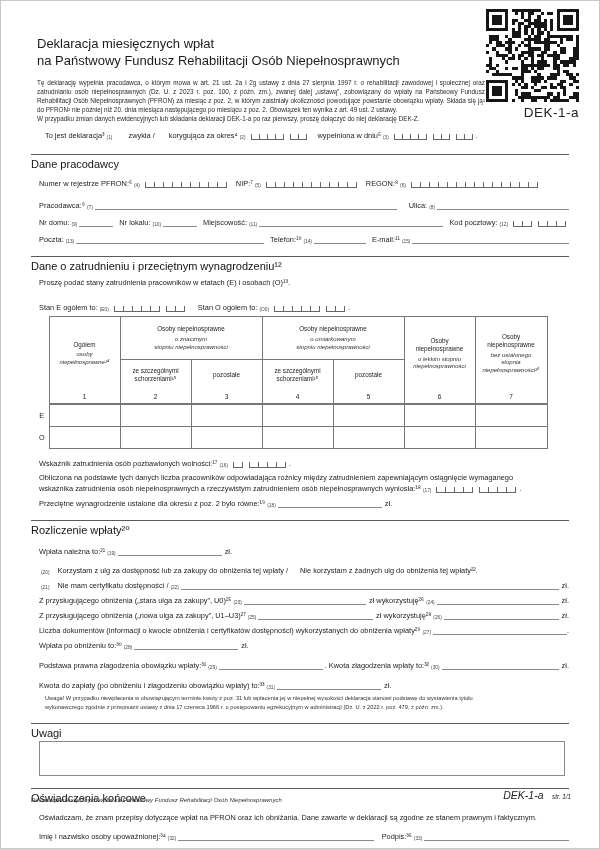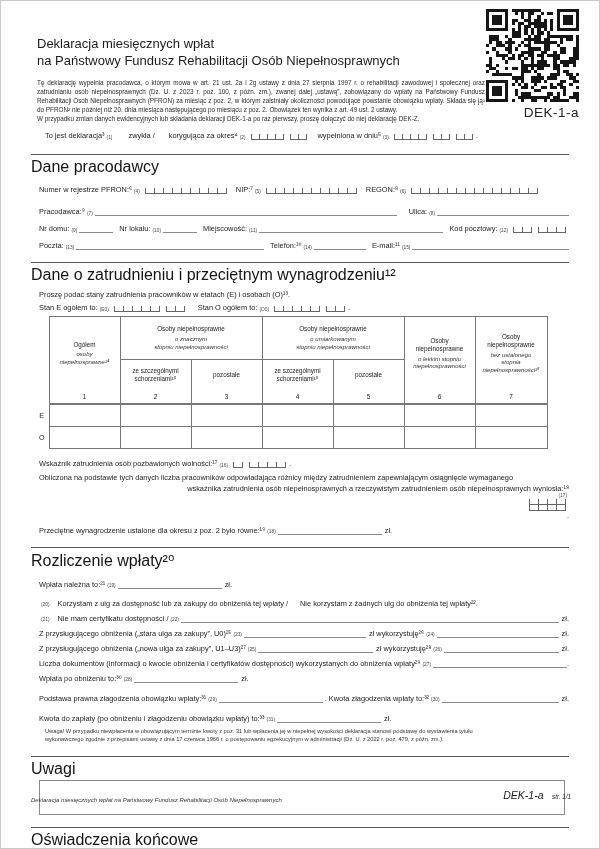--- a/index.html
+++ b/index.html
@@ -23,21 +23,21 @@
   .blank { display:inline-block; border-bottom:1px solid #8a8a8a; height:9px; }
   .gw { flex:1 1 auto; }
   .zl { white-space:nowrap; margin-left:3px; }
   
   .comb { display:inline-flex; align-items:flex-end; margin:0 3px; }
   .comb i { display:block; width:8px; height:5px; border-bottom:1px solid #666; border-right:1px solid #666; }
   .comb i:first-child { border-left:1px solid #666; }
   .comb.sm i { width:7px; }
   
   .sect { border-top:1px solid #5a5a5a; margin-top:12px; padding-top:3px; }
-  h2 { font-size:16px; font-weight:400; color:#141414; margin:0 0 9px 0; }
+  h2 { font-size:11px; font-weight:400; color:#141414; margin:0 0 9px 0; }
   
   .et { border-collapse:collapse; table-layout:fixed; width:512px; margin:4px 0 10px 4px; font-size:6.3px; }
   .et th,.et td { border:1px solid #777; padding:0; font-weight:400; text-align:center; vertical-align:middle; }
   .et .rl { border:none; font-size:7.2px; color:#222; }
   .et .ht { white-space:pre-line; line-height:1.35; }
   .et .hi { white-space:pre-line; line-height:1.3; font-style:italic; font-size:6px; color:#333; margin-top:2px; }
   .et tr.r1 th { height:42px; }
   .et tr.r2 th { height:30px; border-bottom:none; }
   .et th[rowspan="2"] { border-bottom:none; }
   .et .nb { height:13px; border-top:none; border-bottom:2px solid #777; font-size:6.5px; }
@@ -201,21 +201,21 @@
       <span class="blank" style="width:52px;"></span>
       <span class="lbl" style="margin-left:6px;">E-mail:¹¹</span>
       <span class="pos">(15)</span>
       <span class="blank" style="flex:2 1 auto;"></span>
     </div>
   </div>
 
   <div class="sect">
     <h2 style="margin-bottom:6px;">Dane o zatrudnieniu i przeciętnym wynagrodzeniu¹²</h2>
 
-    <div class="row" style="margin-bottom:4px;">
+    <div class="row" style="margin-bottom:16px;">
       <span class="lbl">Proszę podać stany zatrudnienia pracowników w etatach (E) i osobach (O)¹³.</span>
     </div>
 
     <div class="row" style="margin-bottom:0;">
       <span class="lbl">Stan E ogółem to:</span>
       <span class="pos">(E0)</span>
       <span class="comb">
           <i></i>
           <i></i>
           <i></i>
@@ -344,21 +344,21 @@
           <i></i>
           <i></i>
           <i></i>
         </span>
       <span class="lbl">.</span>
     </div>
 
     <div class="row" style="margin-bottom:2px;">
       <span class="lbl">Obliczona na podstawie tych danych liczba pracowników odpowiadająca różnicy między zatrudnieniem zapewniającym osiągnięcie wymaganego</span>
     </div>
-    <div class="row" style="margin-bottom:5px;flex-direction:column;">
+    <div class="row" style="margin-bottom:5px;">
       <span class="lbl">wskaźnika zatrudnienia osób niepełnosprawnych a rzeczywistym zatrudnieniem osób niepełnosprawnych wyniosła:¹⁸</span>
       <span class="pos">(17)</span>
       <span class="comb">
           <i></i>
           <i></i>
           <i></i>
           <i></i>
         </span>
       <span class="comb">
           <i></i>

